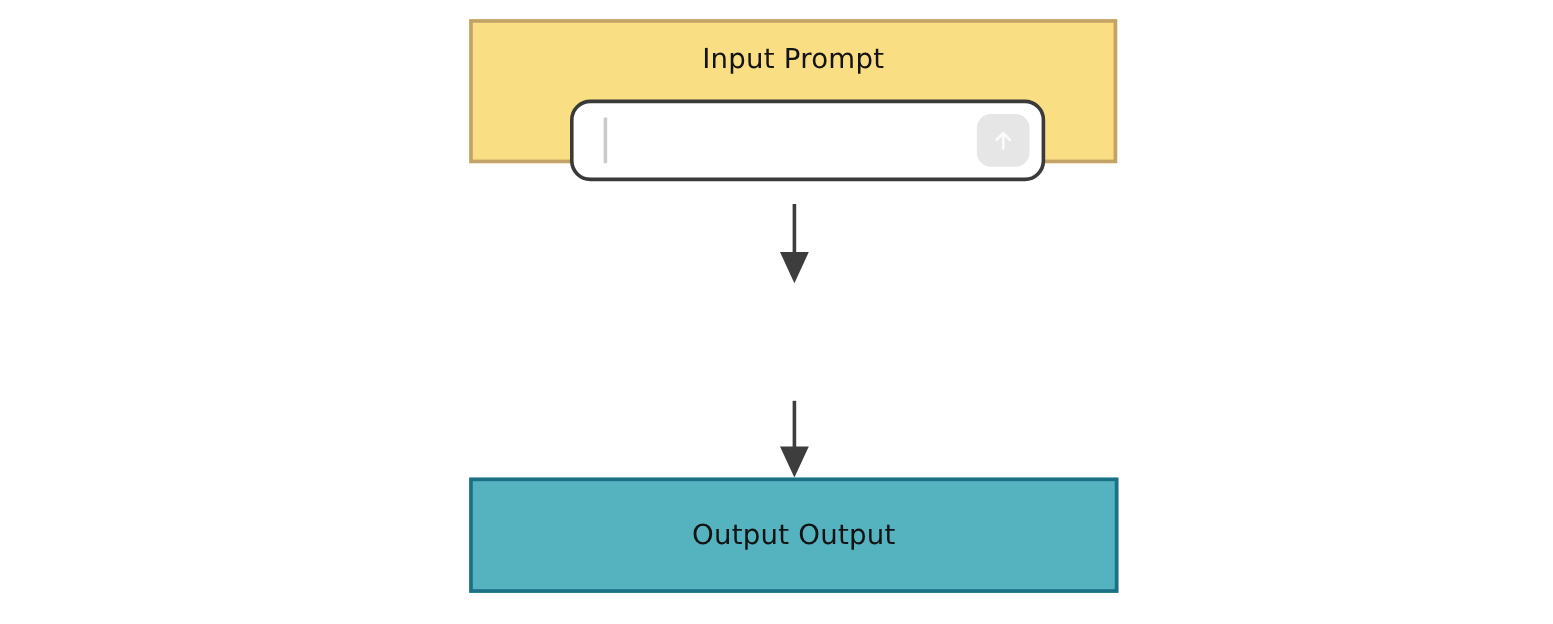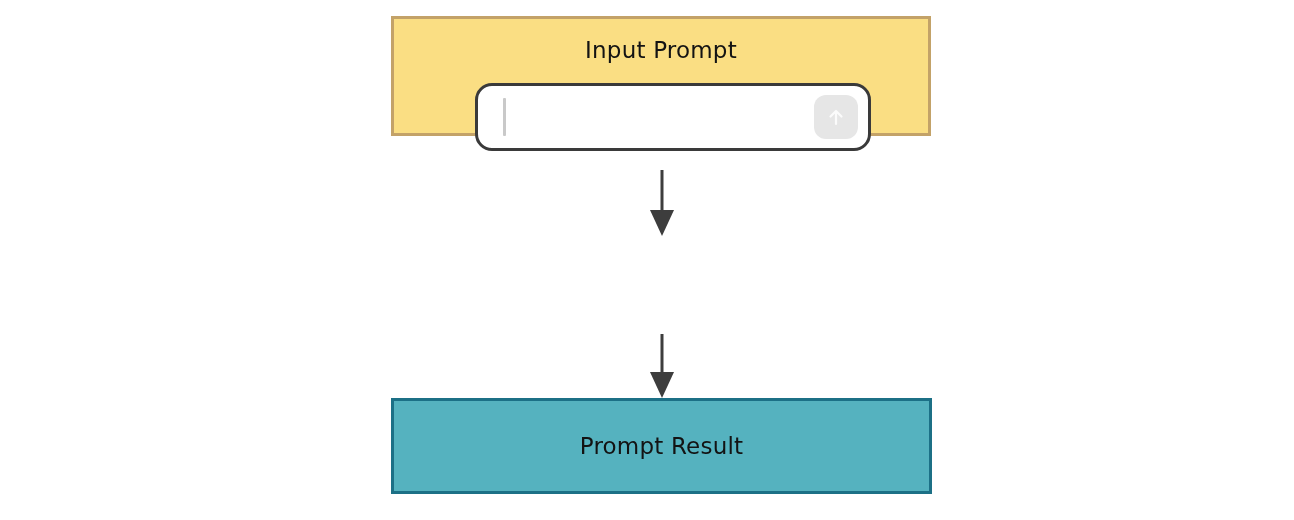--- a/index.html
+++ b/index.html
@@ -162,16 +162,16 @@
           <svg width="26" height="26" viewBox="0 0 26 26">
             <path d="M13 20 L13 7 M13 7 L7.5 12.5 M13 7 L18.5 12.5" stroke="#fbfbfb" stroke-width="2.2" stroke-linecap="round" stroke-linejoin="round" fill="none"></path>
           </svg>
         </span>
       </div>
     </div>
   </div>
 
 
   <div class="node-output">
-    <div class="node-output-label">Prompt Result</div>
+    <div class="node-output-label">Output Output</div>
   </div>
 
 </div>
 
 </body></html>

